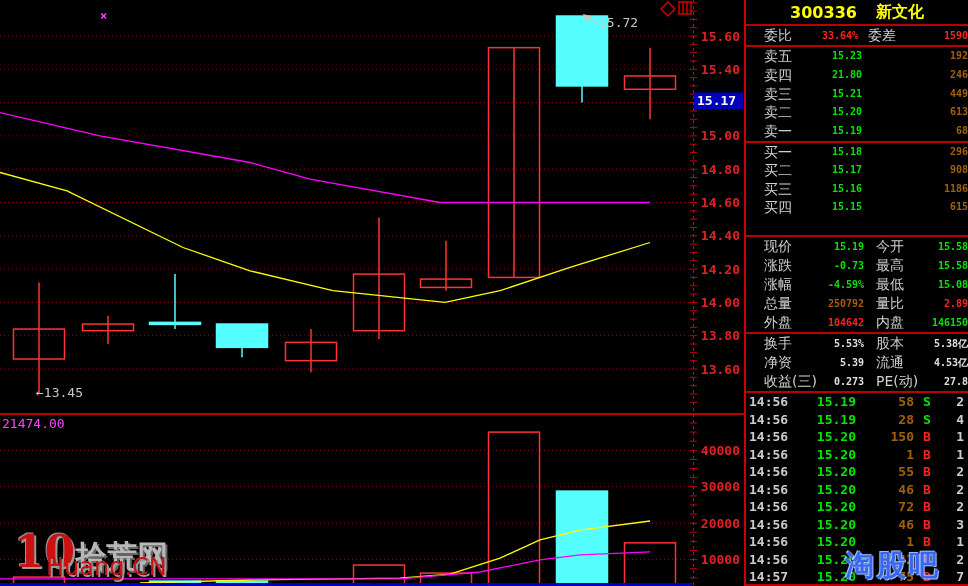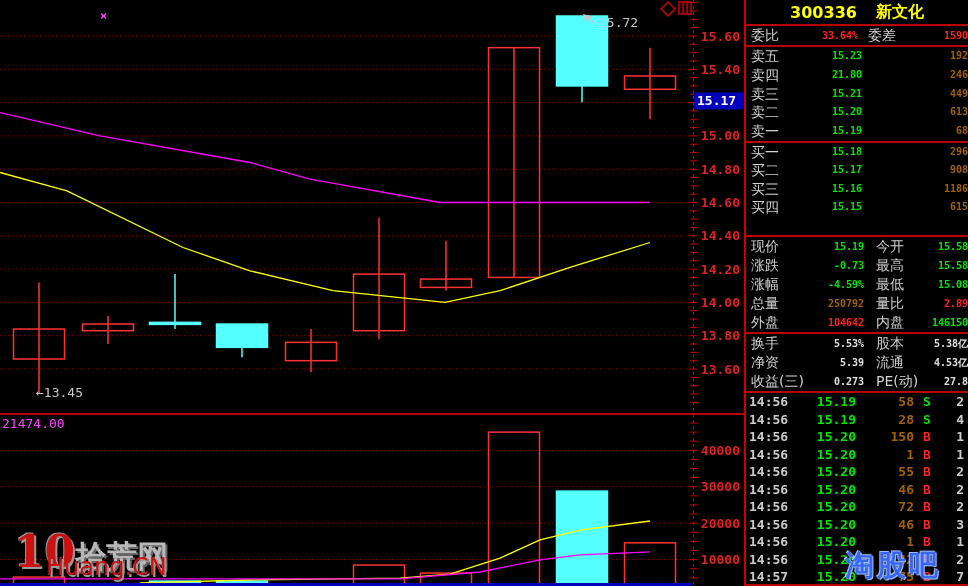--- a/index.html
+++ b/index.html
@@ -29,21 +29,21 @@
   #qp-sells{height:96px;}
   #qp-buys{height:94px;}
   #qp-details{height:97px;}
   #qp-fund{height:59px;}
   #qp-ticks{height:193px;border-bottom:none;}
   .row-weibi{display:grid;grid-template-columns:48px 64px 58px 1fr;height:19px;line-height:19px;}
   .row-lvl{display:grid;grid-template-columns:48px 68px 1fr;height:18.8px;line-height:18.8px;}
   #qp-buys .row-lvl{height:18.4px;line-height:18.4px;}
   .row-det{display:grid;grid-template-columns:48px 70px 62px 1fr;height:19px;line-height:19px;}
   .row-tick{display:grid;grid-template-columns:48px 62px 58px 26px 1fr;height:17.5px;line-height:17.5px;}
-  .lab{padding-left:5px;font-size:14px;color:#d0d0d0;white-space:nowrap;}
+  .lab{padding-left:18px;font-size:14px;color:#d0d0d0;white-space:nowrap;}
   .num{font-family:"DejaVu Sans Mono",monospace;font-size:10px;font-weight:bold;text-align:right;white-space:nowrap;}
   .num.pr4{}
   .green{color:#00e600;}
   .red{color:#ff2222;}
   .yellow{color:#a16207;}
   .white{color:#e0e0e0;}
   .gray{color:#cccccc;}
   .tick-time{padding-left:3px;font-family:"DejaVu Sans Mono",monospace;font-size:13px;font-weight:bold;color:#cccccc;}
   .tick-num{font-family:"DejaVu Sans Mono",monospace;font-size:13px;font-weight:bold;text-align:right;}
   .tick-side{font-family:"DejaVu Sans Mono",monospace;font-size:13px;font-weight:bold;text-align:center;}

